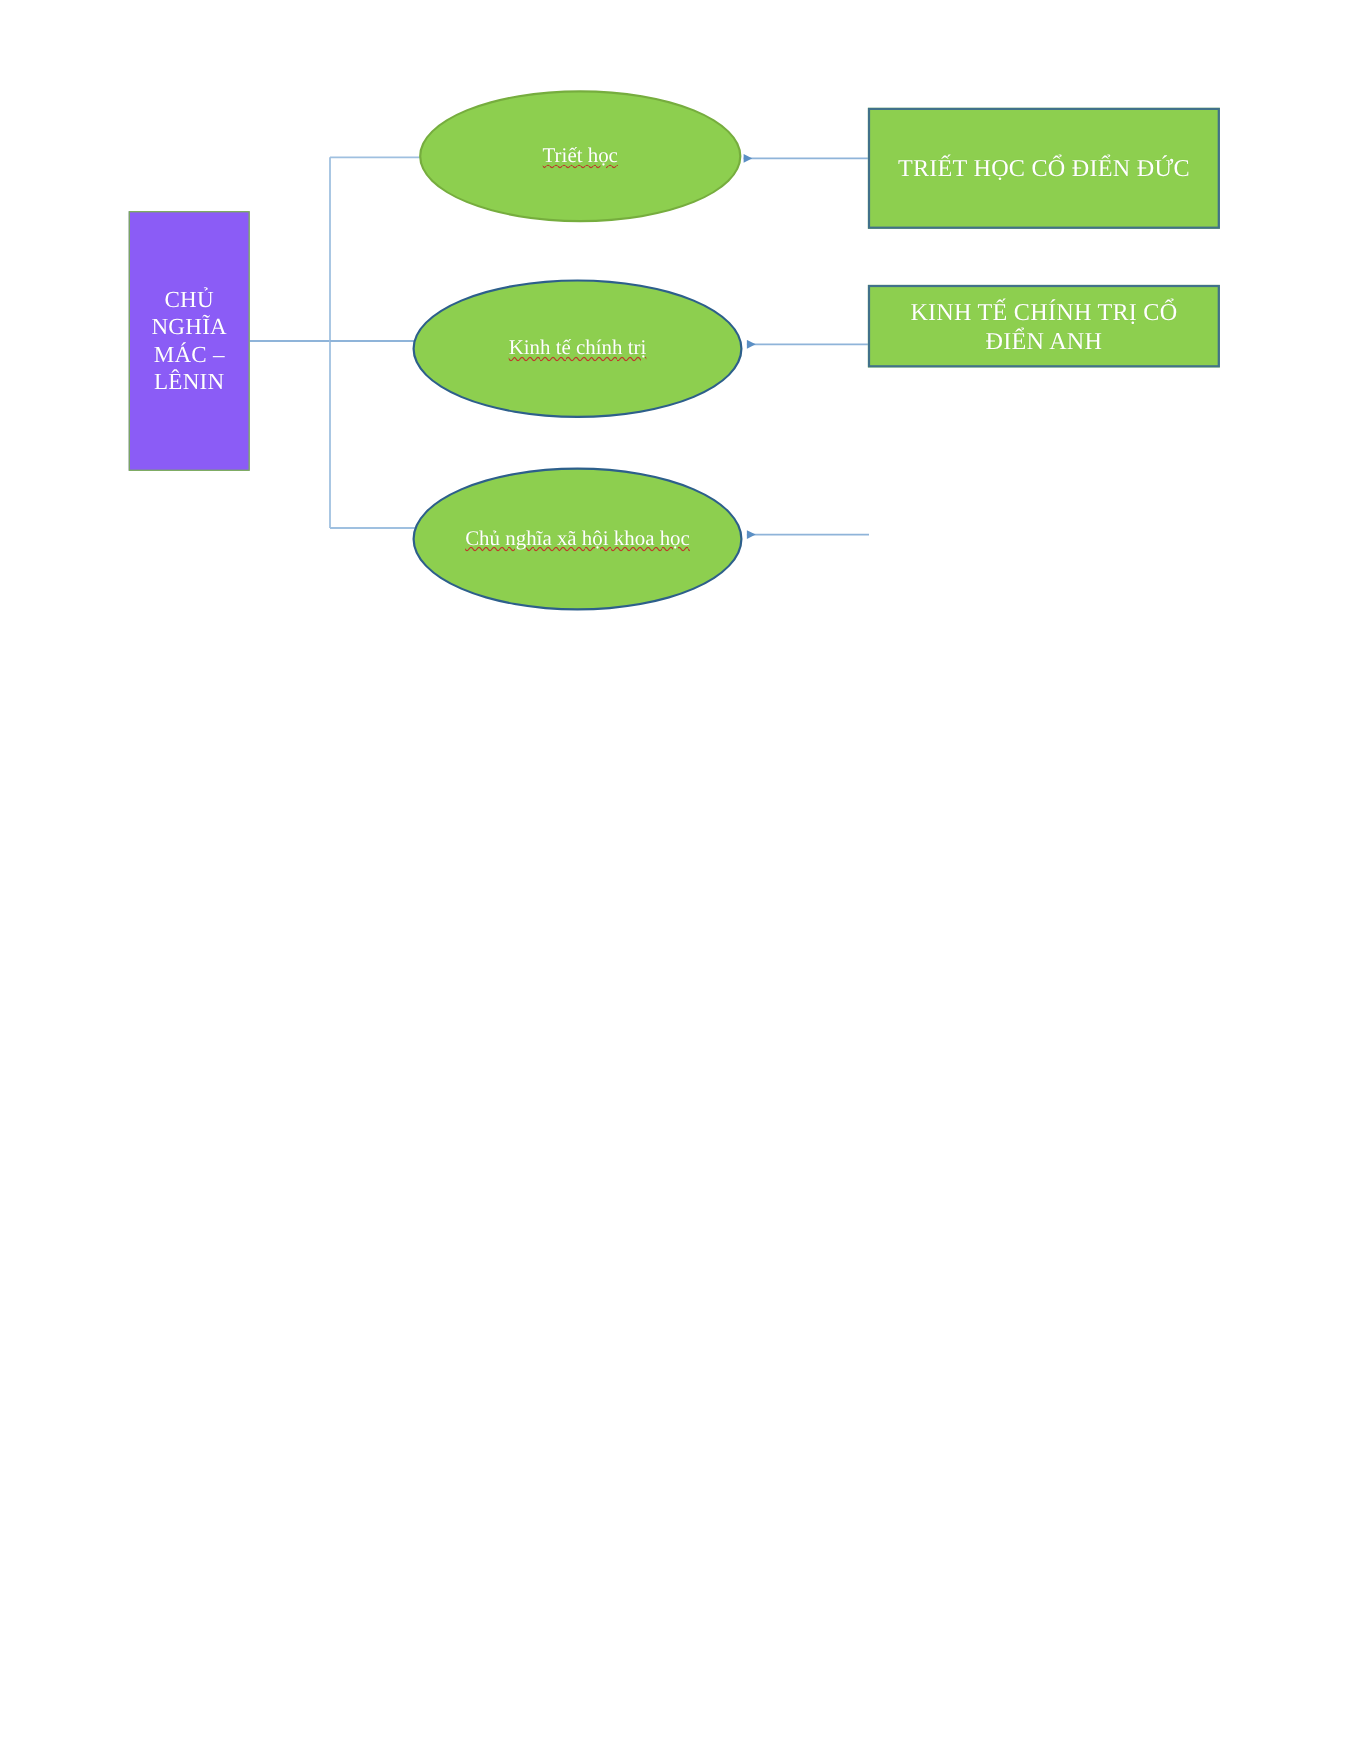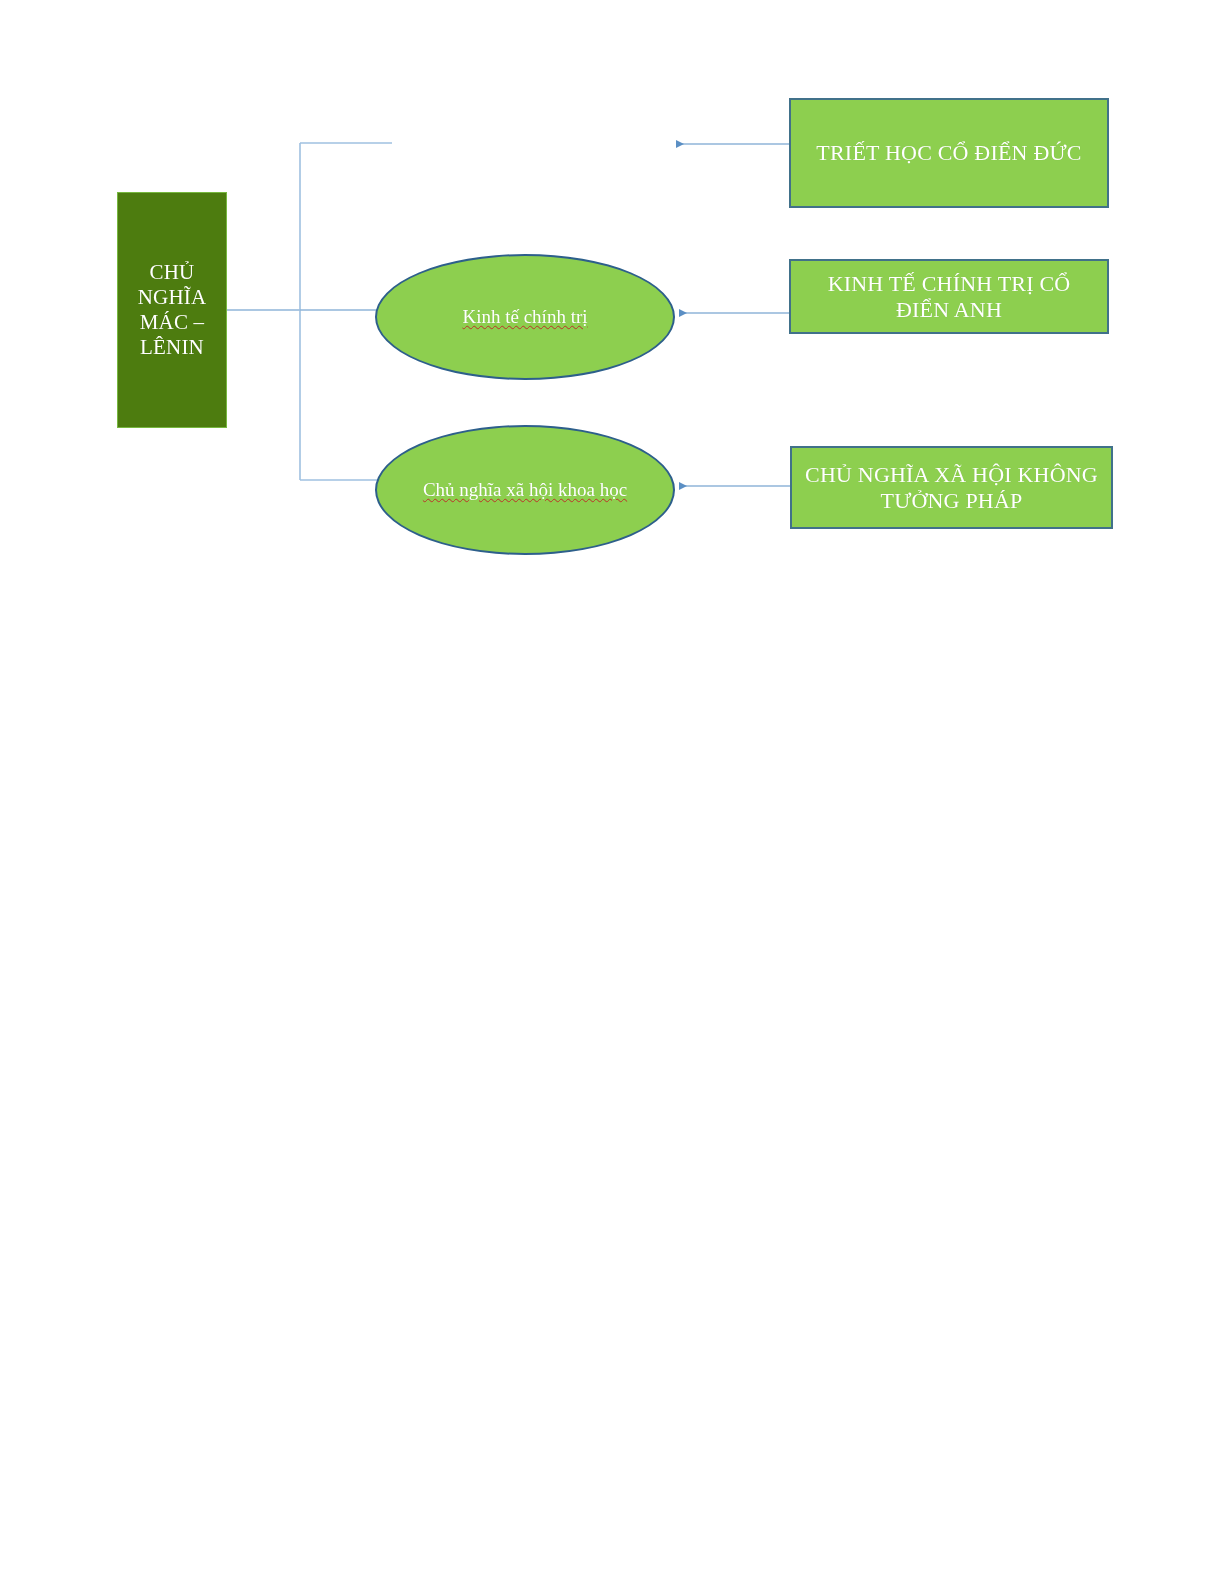--- a/index.html
+++ b/index.html
@@ -43,21 +43,21 @@
     text-shadow: 0 0 1px rgba(0,0,0,0.10);
   }
 
   
   #root-node {
     position: absolute;
     left: 117px;
     top: 192px;
     width: 110px;
     height: 236px;
-    background: #4d7c0f;
+    background: #8b5cf6;
     border: 1.5px solid #77B83F;
     box-sizing: border-box;
     display: flex;
     align-items: center;
     justify-content: center;
     z-index: 3;
   }
   #root-node .shape-text {
     font-size: 21px;
     letter-spacing: 0.2px;
@@ -174,34 +174,34 @@
     </g>
     <g>
       <line x1="790" y1="486" x2="679" y2="486" stroke="#8FB4D9" stroke-width="1.6" marker-end="url(#arrow-left-head)"></line>
     </g>
   </svg>
 
   <div id="root-node">
     <div class="shape-text">CHỦ NGHĨA MÁC – LÊNIN</div>
   </div>
 
+  <div id="branch-node-1" class="branch-node">
+    <div class="shape-text underline-misspell">Triết học</div>
+  </div>
 
   <div id="branch-node-2" class="branch-node">
     <div class="shape-text underline-misspell">Kinh tế chính trị</div>
   </div>
 
   <div id="branch-node-3" class="branch-node">
     <div class="shape-text underline-misspell">Chủ nghĩa xã hội khoa học</div>
   </div>
 
   <div id="source-node-1" class="source-node">
     <div class="shape-text">TRIẾT HỌC CỔ ĐIỂN ĐỨC</div>
   </div>
 
   <div id="source-node-2" class="source-node">
     <div class="shape-text">KINH TẾ CHÍNH TRỊ CỔ ĐIỂN ANH</div>
   </div>
 
-  <div id="source-node-3" class="source-node">
-    <div class="shape-text">CHỦ NGHĨA XÃ HỘI KHÔNG TƯỞNG PHÁP</div>
-  </div>
 
 </div>
 
 </body></html>

